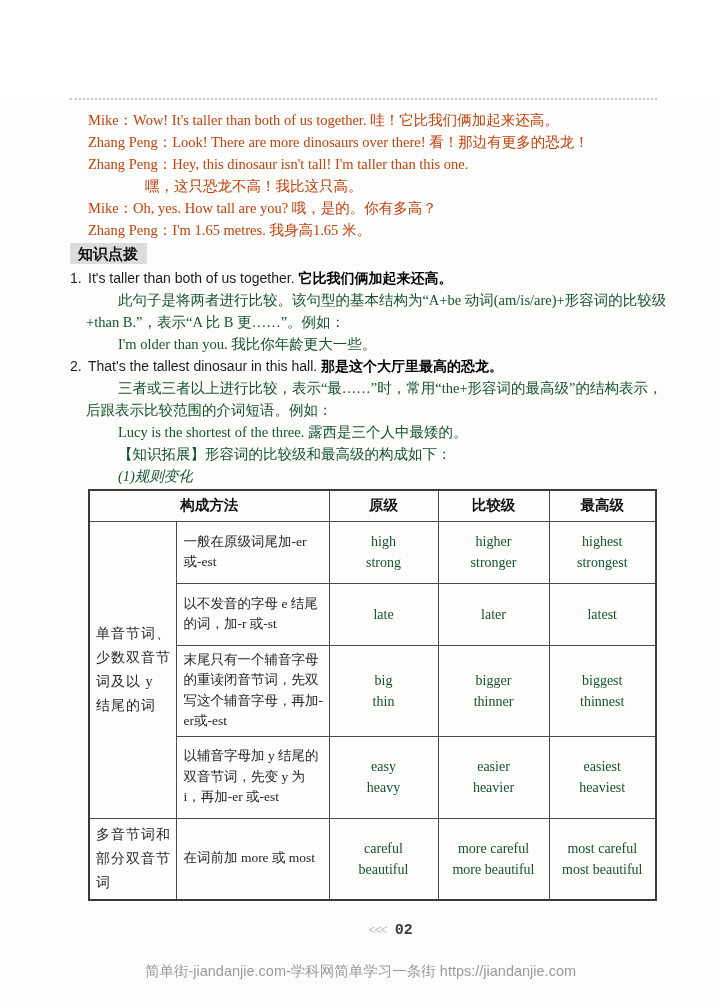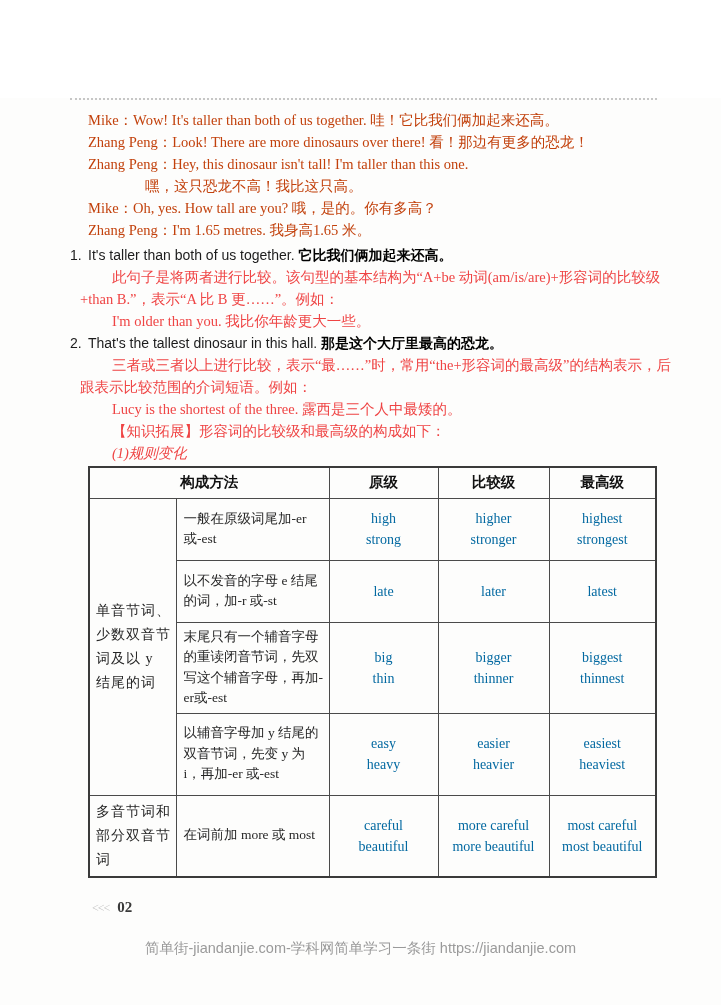--- a/index.html
+++ b/index.html
@@ -44,21 +44,21 @@
   }
   .kp { margin: 3px 46px 0 70px; font-size: 14.5px; line-height: 22px; }
   .kp-head {
     font-family: "Liberation Sans", "DejaVu Sans", sans-serif;
     font-size: 14px;
     color: #1c1c1c;
     white-space: nowrap;
   }
   .kp-head .num { display: inline-block; width: 18px; }
   .kp-head .zh { font-weight: bold; color: #000; }
-  .kp-body, .kp-example, .kp-expansion, .kp-sub { margin-left: 10px; color: #ef4444; }
+  .kp-body, .kp-example, .kp-expansion, .kp-sub { margin-left: 16px; color: #14532d; }
   .kp-body { text-indent: 2.2em; }
   .kp-example { text-indent: 2.2em; }
   .kp-expansion { text-indent: 2.2em; }
   .kp-sub { text-indent: 2.2em; font-style: italic; }
 
   
   table.rules {
     margin: 2px 0 0 88px;
     border-collapse: collapse;
     table-layout: fixed;
@@ -94,31 +94,31 @@
     vertical-align: middle;
     padding: 4px 3px 4px 7px;
     color: #262626;
   }
   td.words {
     font-size: 14px;
     line-height: 21px;
     text-align: center;
     vertical-align: middle;
     white-space: pre-line;
-    color: #0369a1;
+    color: #14532d;
     padding: 3px 2px;
   }
   tr.r1 { height: 62px; }
   tr.r2 { height: 62px; }
   tr.r3 { height: 90px; }
   tr.r4 { height: 82px; }
   tr.r5 { height: 68px; }
 
   
-  .footer { margin: 20px 0 0 92px; font-family: Liberation Serif, serif; }
+  .footer { margin: 20px 0 0 60px; font-family: Liberation Mono, monospace; text-align: center; }
   .footer .chevrons { color: #c2c2c2; font-size: 12px; letter-spacing: -1px; margin-right: 8px; }
   .footer .pagenum { color: #3a3a3a; font-size: 15px; font-weight: bold; }
   .site-line {
     margin-top: 23px;
     text-align: center;
     color: #9a9a9a;
     font-family: "Liberation Sans", "DejaVu Sans", sans-serif;
     font-size: 14.5px;
   }
 </style>
@@ -131,20 +131,23 @@
 
   <section class="dialogue">
     <div class="line">Mike：Wow! It's taller than both of us together. 哇！它比我们俩加起来还高。</div>
     <div class="line">Zhang Peng：Look! There are more dinosaurs over there! 看！那边有更多的恐龙！</div>
     <div class="line">Zhang Peng：Hey, this dinosaur isn't tall! I'm taller than this one.</div>
     <div class="line indent">嘿，这只恐龙不高！我比这只高。</div>
     <div class="line">Mike：Oh, yes. How tall are you? 哦，是的。你有多高？</div>
     <div class="line">Zhang Peng：I'm 1.65 metres. 我身高1.65 米。</div>
   </section>
 
+  <div class="kp-badge-wrap">
+    <span class="kp-badge">知识点拨</span>
+  </div>
 
   <section class="kp">
 
     <div class="kp-item">
       <div class="kp-head">
         <span class="num">1.</span><span class="en">It's taller than both of us together.</span>
         <span class="zh">它比我们俩加起来还高。</span>
       </div>
       <p class="kp-body">此句子是将两者进行比较。该句型的基本结构为“A+be 动词(am/is/are)+形容词的比较级+than B.”，表示“A 比 B 更……”。例如：</p>
       <p class="kp-example">I'm older than you. 我比你年龄更大一些。</p>

